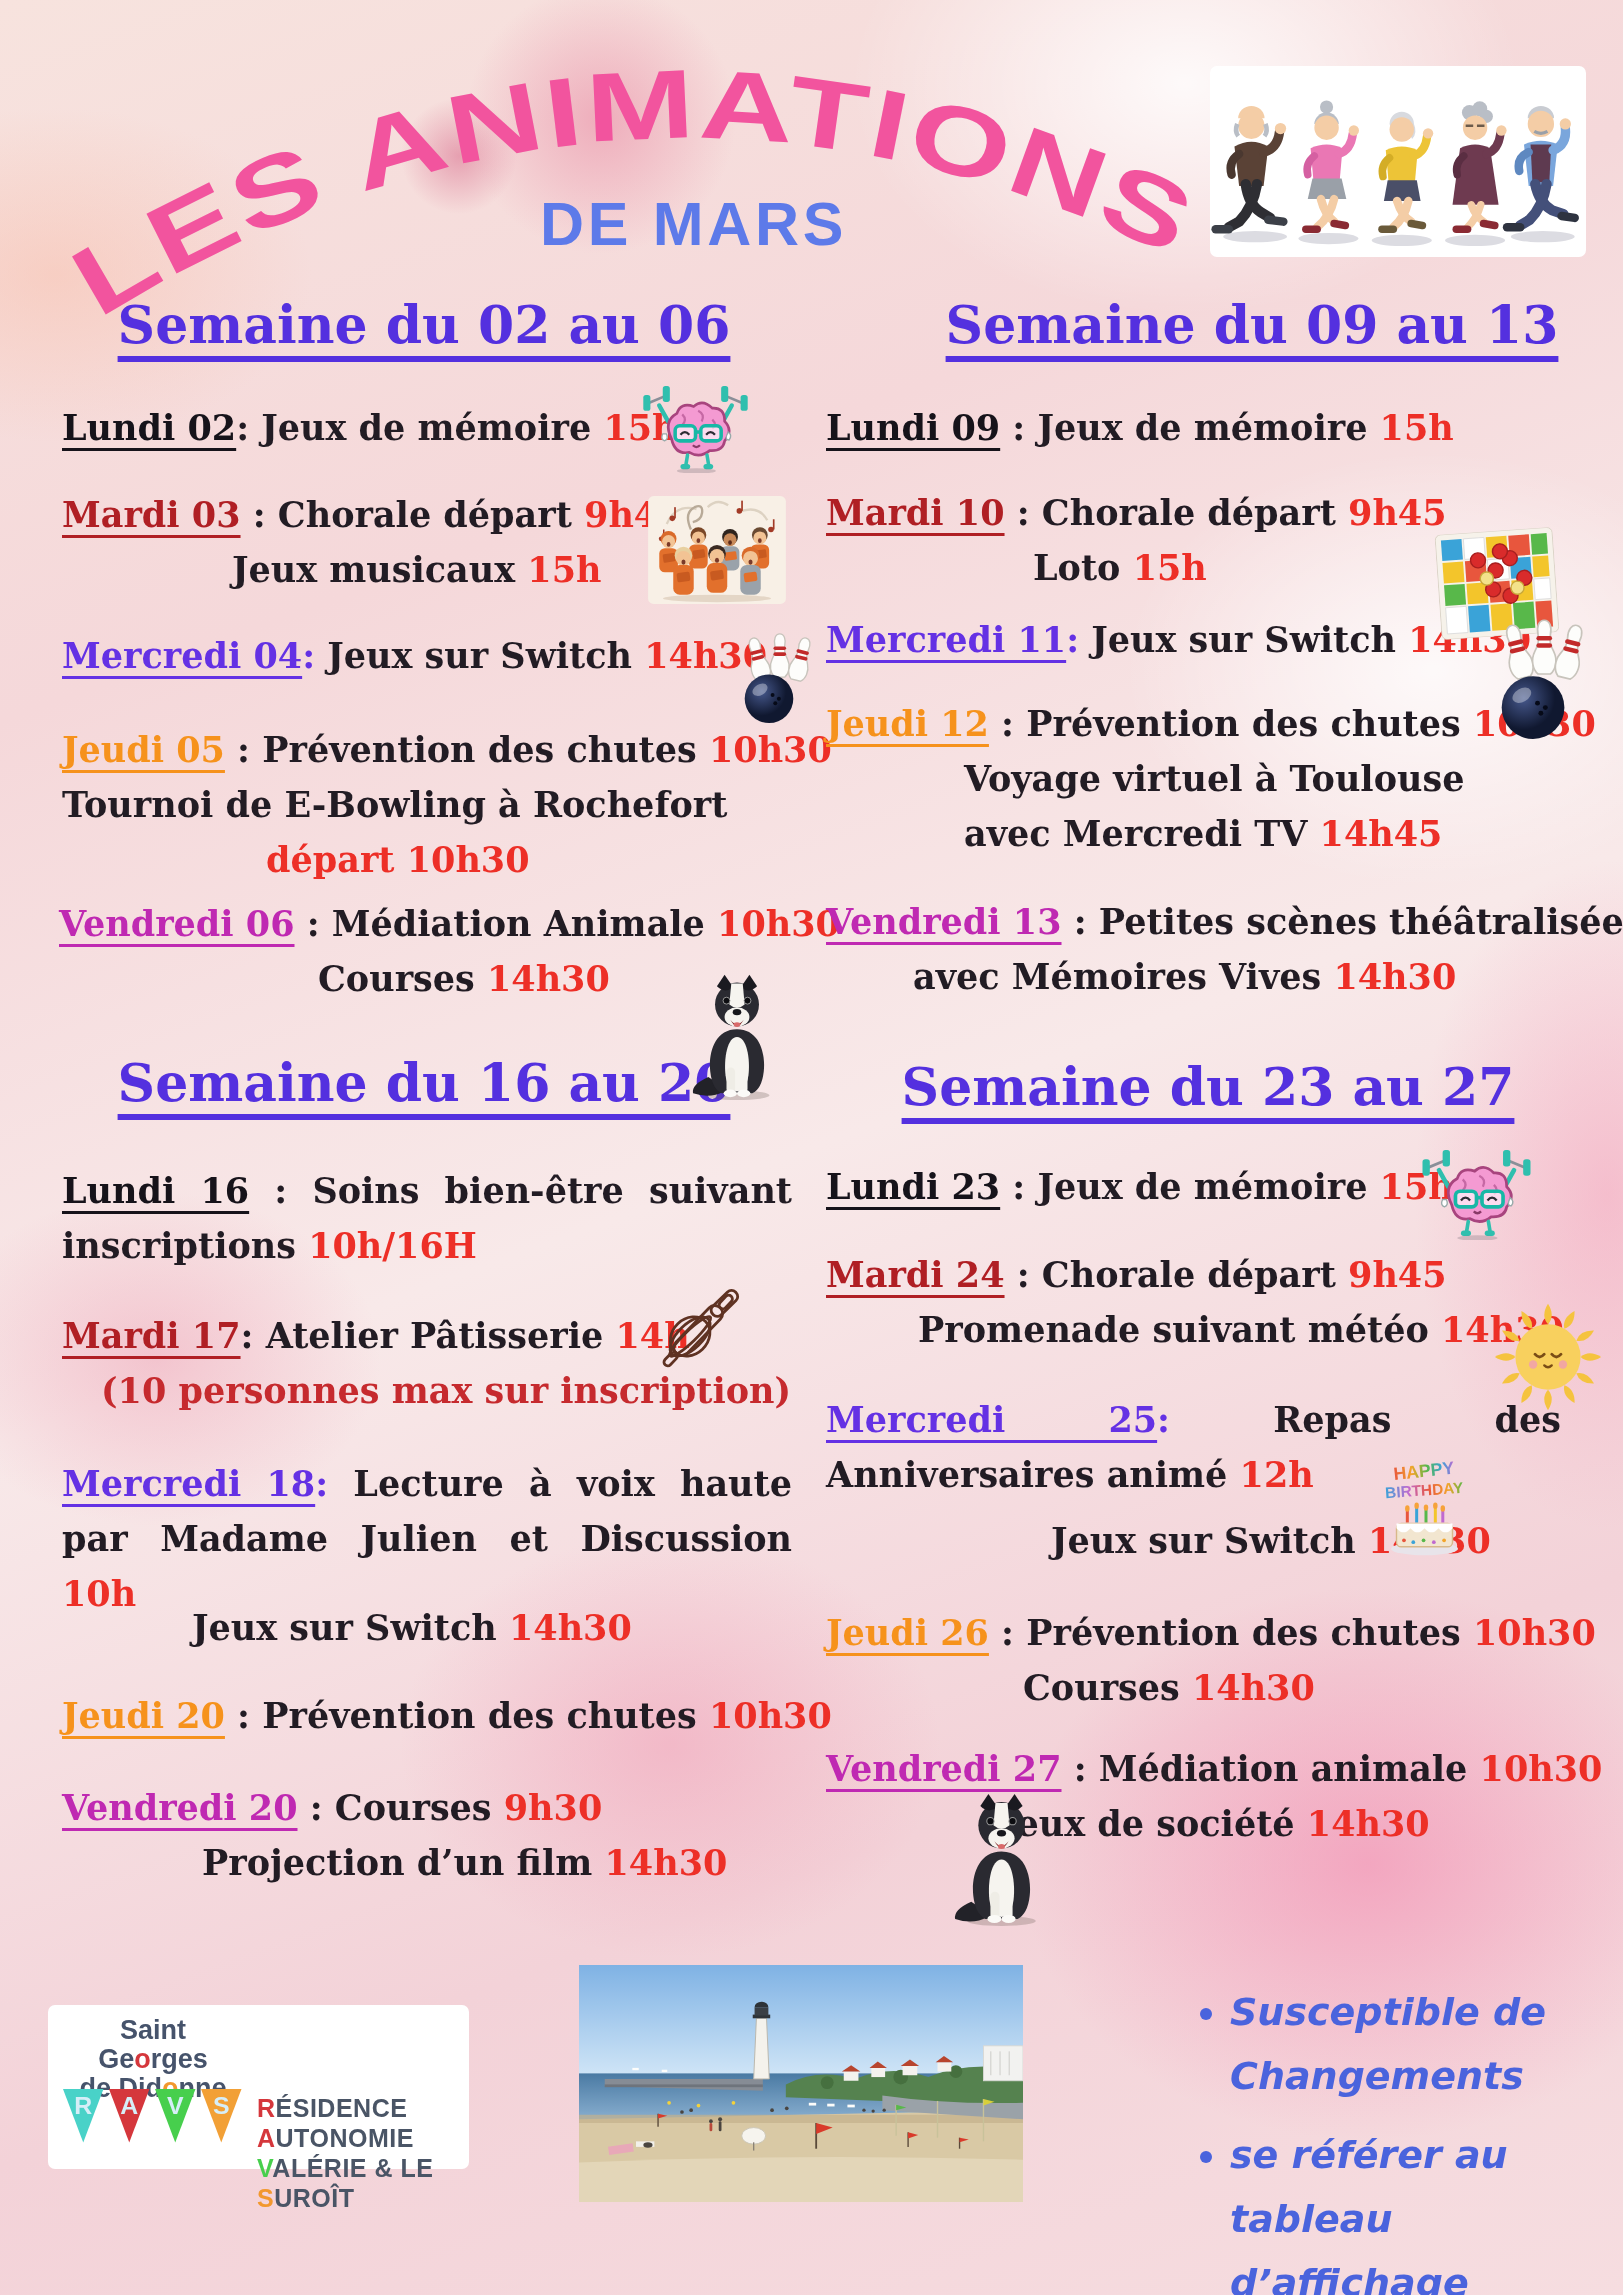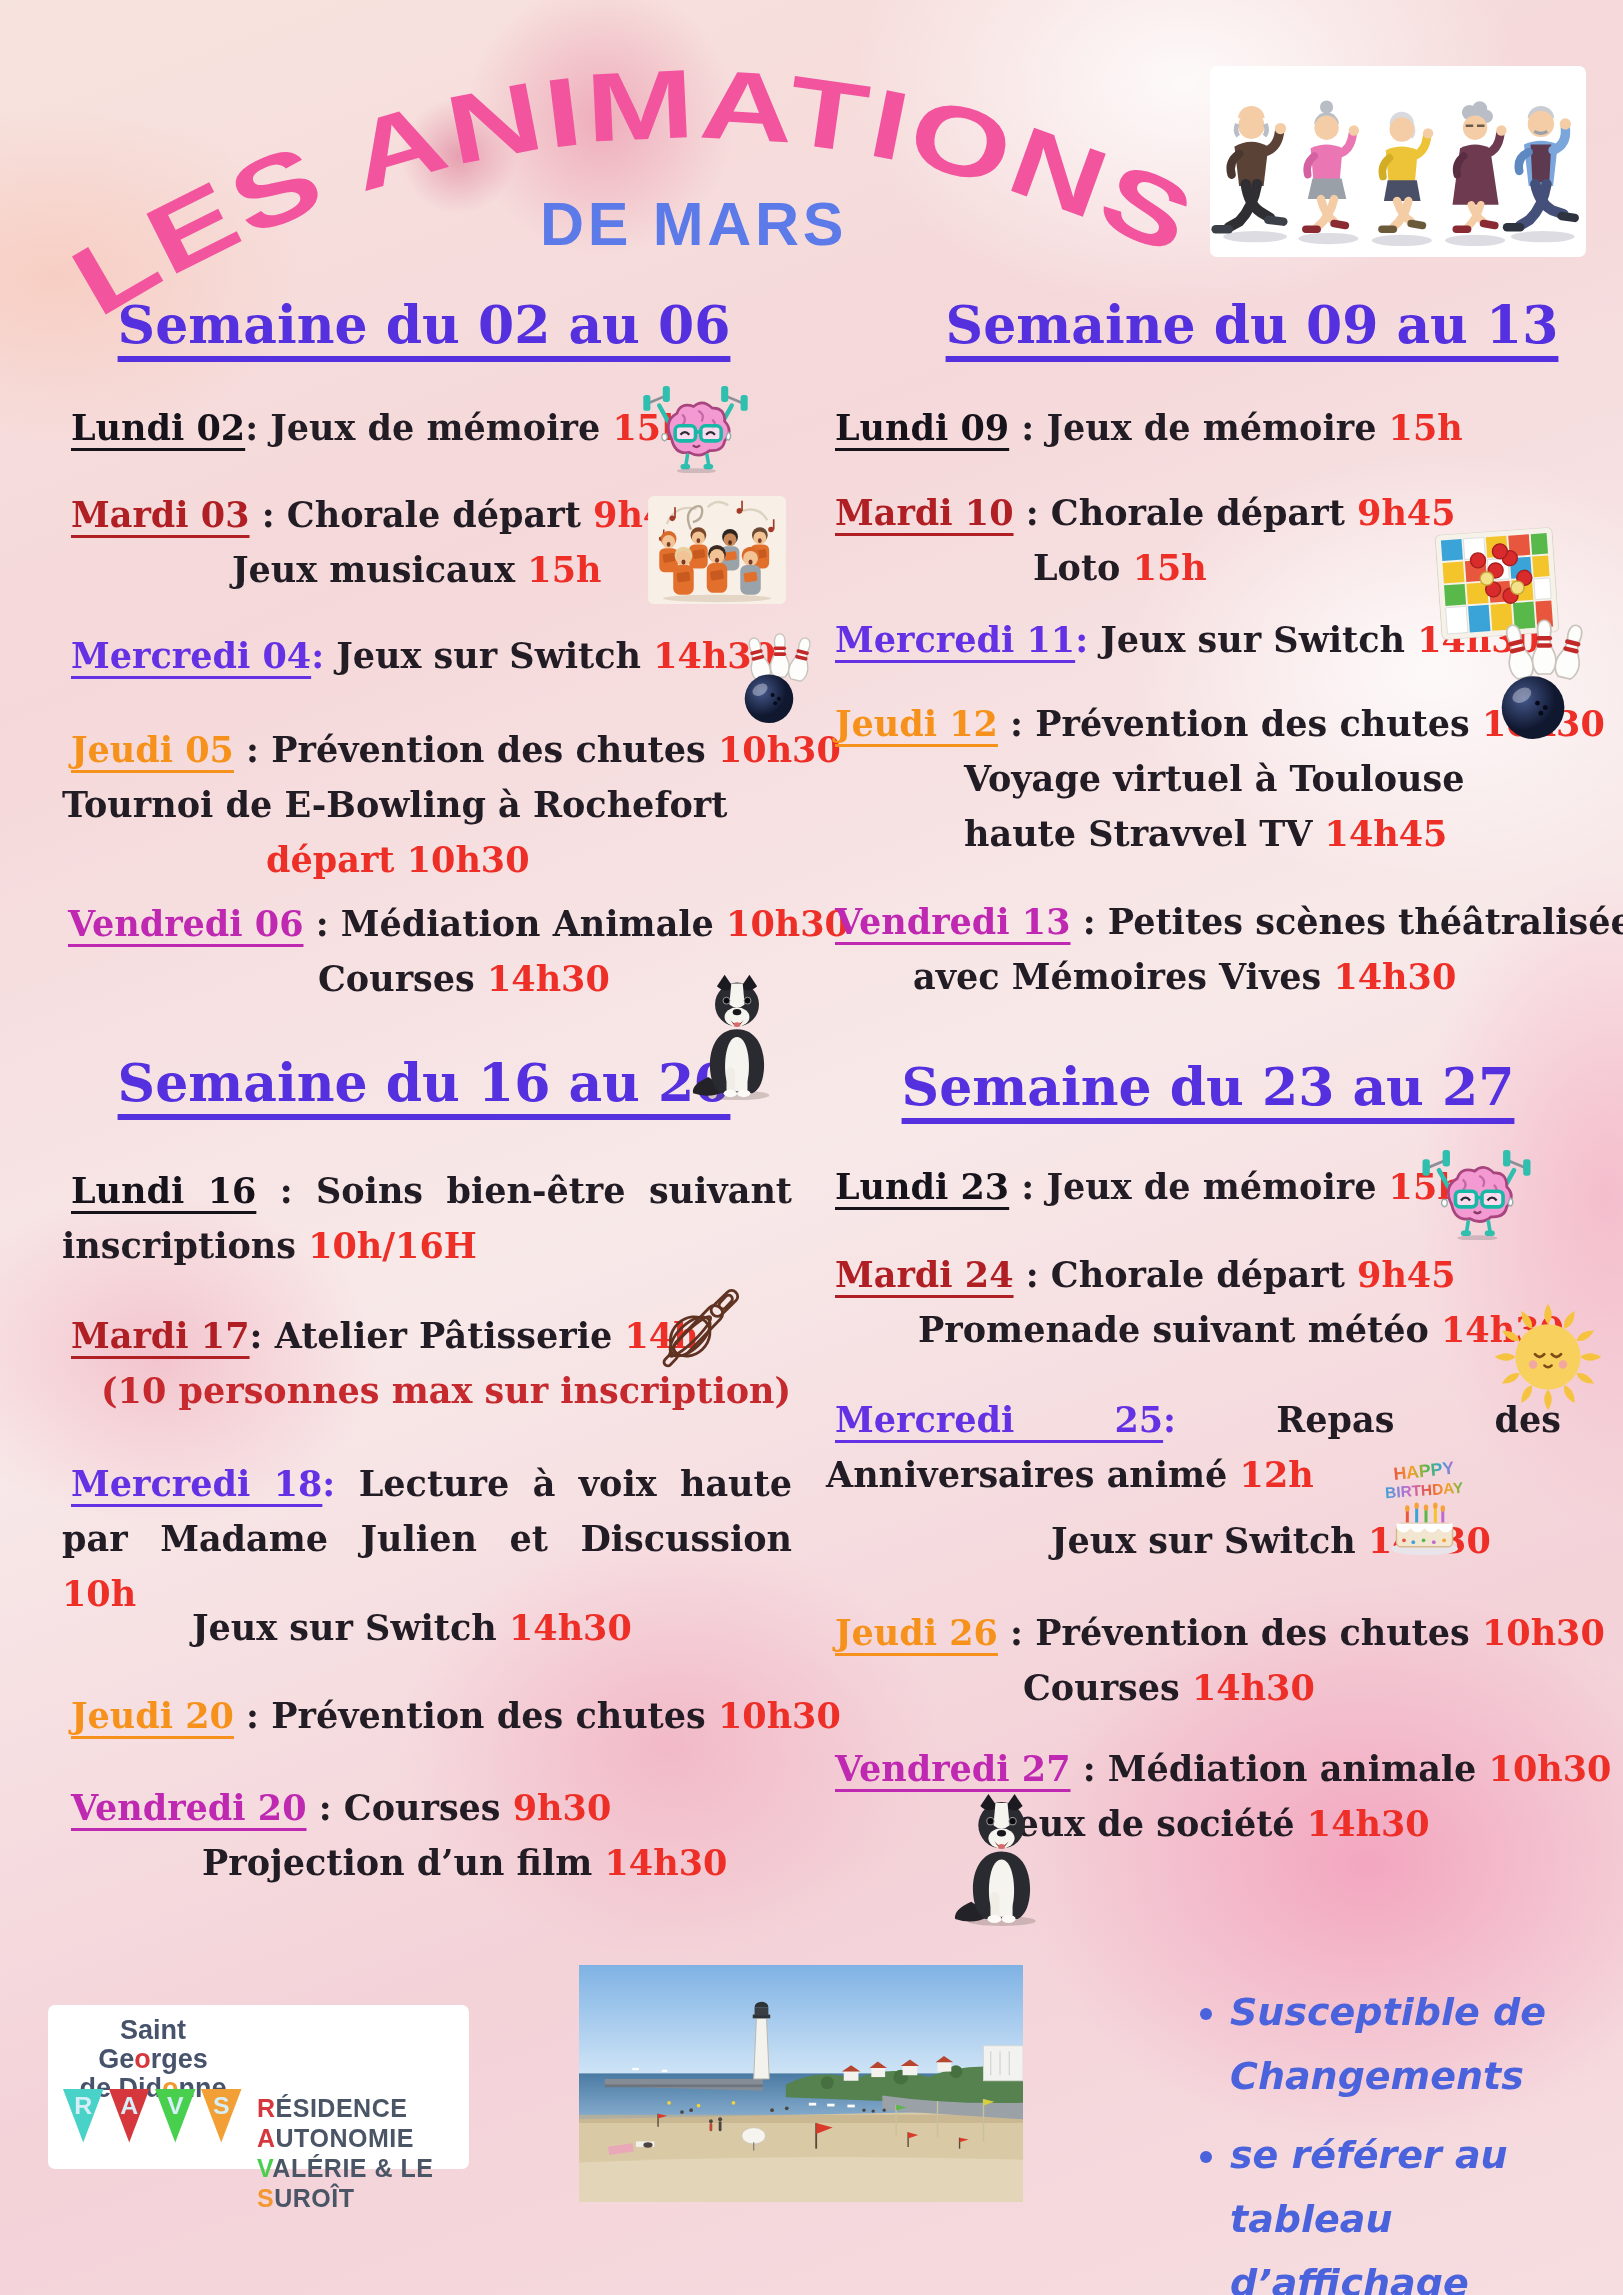--- a/index.html
+++ b/index.html
@@ -14,21 +14,21 @@
       radial-gradient(ellipse 386px 303px at 670px 1745px, rgba(240,155,180,.5), rgba(240,155,180,0) 70%),
       radial-gradient(ellipse 496px 395px at 1368px 1864px, rgba(242,128,170,.55), rgba(242,128,170,0) 70%),
       radial-gradient(ellipse 275px 478px at 1607px 1194px, rgba(244,150,180,.45), rgba(244,150,180,0) 70%),
       radial-gradient(ellipse 367px 239px at 55px 275px, rgba(248,190,170,.5), rgba(248,190,170,0) 70%),
       linear-gradient(160deg,#f7e3de 0%,#f5d8da 25%,#f8e9e9 50%,#f3d2d8 75%,#f6dde0 100%);
   }
   .abs{position:absolute;}
   .item{position:absolute;font-size:35px;font-weight:bold;color:#221c24;line-height:55px;white-space:nowrap;}
   .wrap{white-space:normal;text-align:justify;}
   .sub{display:block;}
-  .day{text-decoration:underline;text-decoration-thickness:3.2px;text-underline-offset:8.3px;margin-left:9px;}
+  .day{text-decoration:underline;text-decoration-thickness:3.2px;text-underline-offset:8.3px;}
   .mon{color:#16131a}.tue{color:#b01f24}.wed{color:#6431e4}.thu{color:#f6921c}.fri{color:#bf29b2}
   .time{color:#ed2f27}
   .rednote{color:#c62a2e}
   .sep{color:#221c24}
   .sep.wed-sep{color:#6431e4}
   .wkhead{position:absolute;font-size:52px;font-weight:bold;color:#5430df;text-align:center;
     text-decoration:underline;text-decoration-thickness:5.5px;text-underline-offset:13px;}
   .demars{position:absolute;left:418px;top:189px;width:551px;text-align:center;
     font-family:"Liberation Sans",sans-serif;font-weight:bold;font-size:61px;letter-spacing:3.7px;color:#5d7ae9;}
   .whitebox{position:absolute;background:#fff;border-radius:7px;}
@@ -208,21 +208,21 @@
     <span>Jeux sur Switch</span>
     <span class="time">14h30</span>
   </div>
 
   <div class="item" style="left:826px;top:696px;width:776px">
     <span class="day thu">Jeudi 12</span><span class="sep"> :</span>
     <span>Prévention des chutes</span>
     <span class="time">10h30</span>
     <span class="sub" style="padding-left:138px">Voyage virtuel à Toulouse</span>
     <span class="sub" style="padding-left:138px">
-      <span>haute Stravvel  TV</span>
+      <span>avec Mercredi  TV</span>
       <span class="time">14h45</span>
     </span>
   </div>
 
   <div class="item" style="left:826px;top:894px;width:776px">
     <span class="day fri">Vendredi 13</span><span class="sep"> :</span>
     <span>Petites scènes théâtralisées</span>
     <span class="sub" style="padding-left:87px">
       <span>avec Mémoires Vives</span>
       <span class="time">14h30</span>

